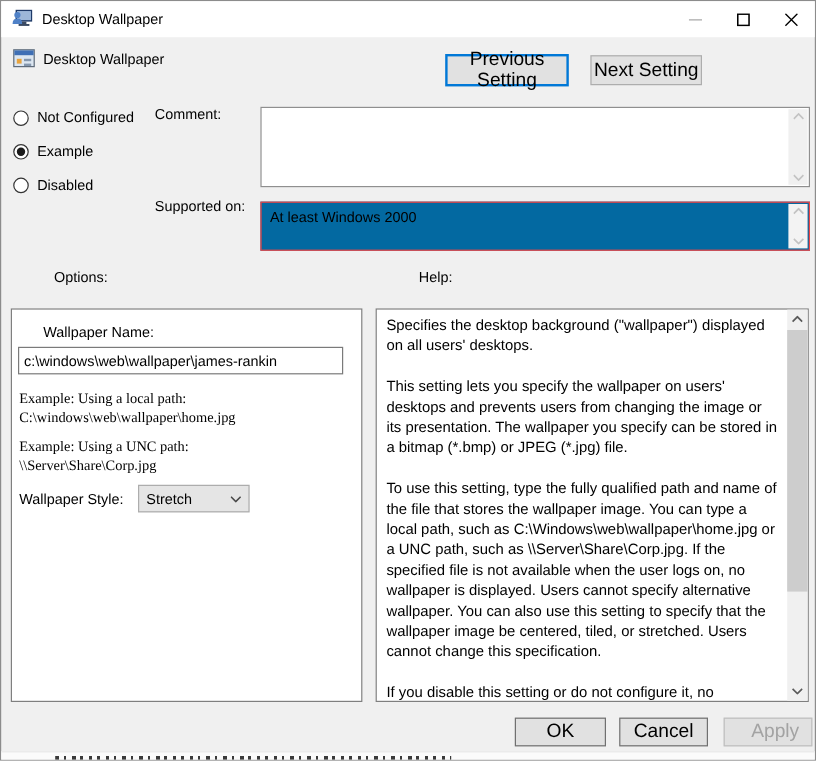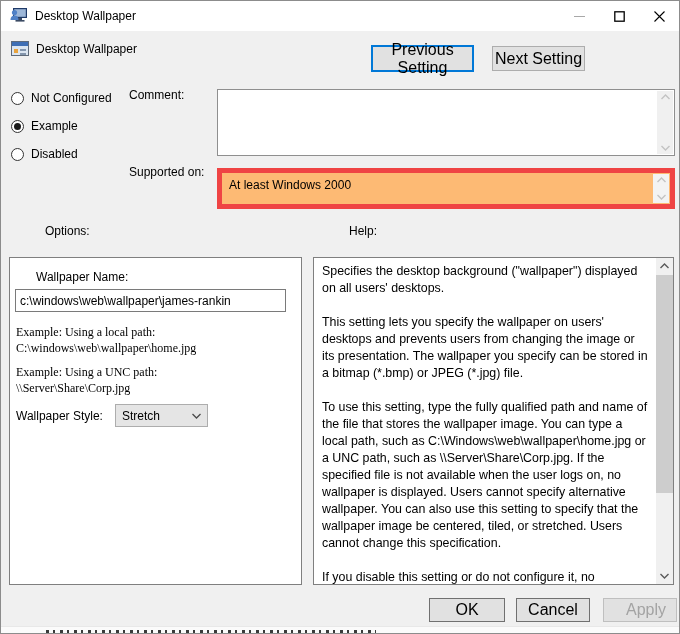--- a/index.html
+++ b/index.html
@@ -37,21 +37,21 @@
   .radio-circle { width:13px; height:13px; border:1px solid #333333; border-radius:50%;
                   background:#ffffff; margin-right:7px; position:relative; flex:none; }
   .radio-circle.checked::after { content:""; position:absolute; left:2px; top:2px; width:7px; height:7px;
                   border-radius:50%; background:#1a1a1a; }
 
   
   .field-label { position:absolute; left:128px; }
   .comment-box { position:absolute; left:216px; top:88px; width:458px; height:67px;
                  background:#ffffff; border:1px solid #8f8f8f; }
   .supported-box { position:absolute; left:216px; top:167px; width:458px; height:41px;
-                 background:#fdba74; border:5px solid #ef4444; padding:5px 24px 0 7px; }
+                 background:#0369a1; border:1px solid #ef4444; padding:5px 24px 0 7px; }
   .mini-scroll { position:absolute; right:1px; top:1px; bottom:1px; width:16px;
                  display:flex; flex-direction:column; justify-content:space-between;
                  align-items:center; padding:3px 0; background:#f0f0f0; }
 
   
   .section-label { position:absolute; top:223px;margin-left:36px; }
 
   
   .panel { position:absolute; top:256px; height:328px; background:#ffffff; border:1px solid #7f7f7f; }
   .options-panel { left:8px; width:293px; }

